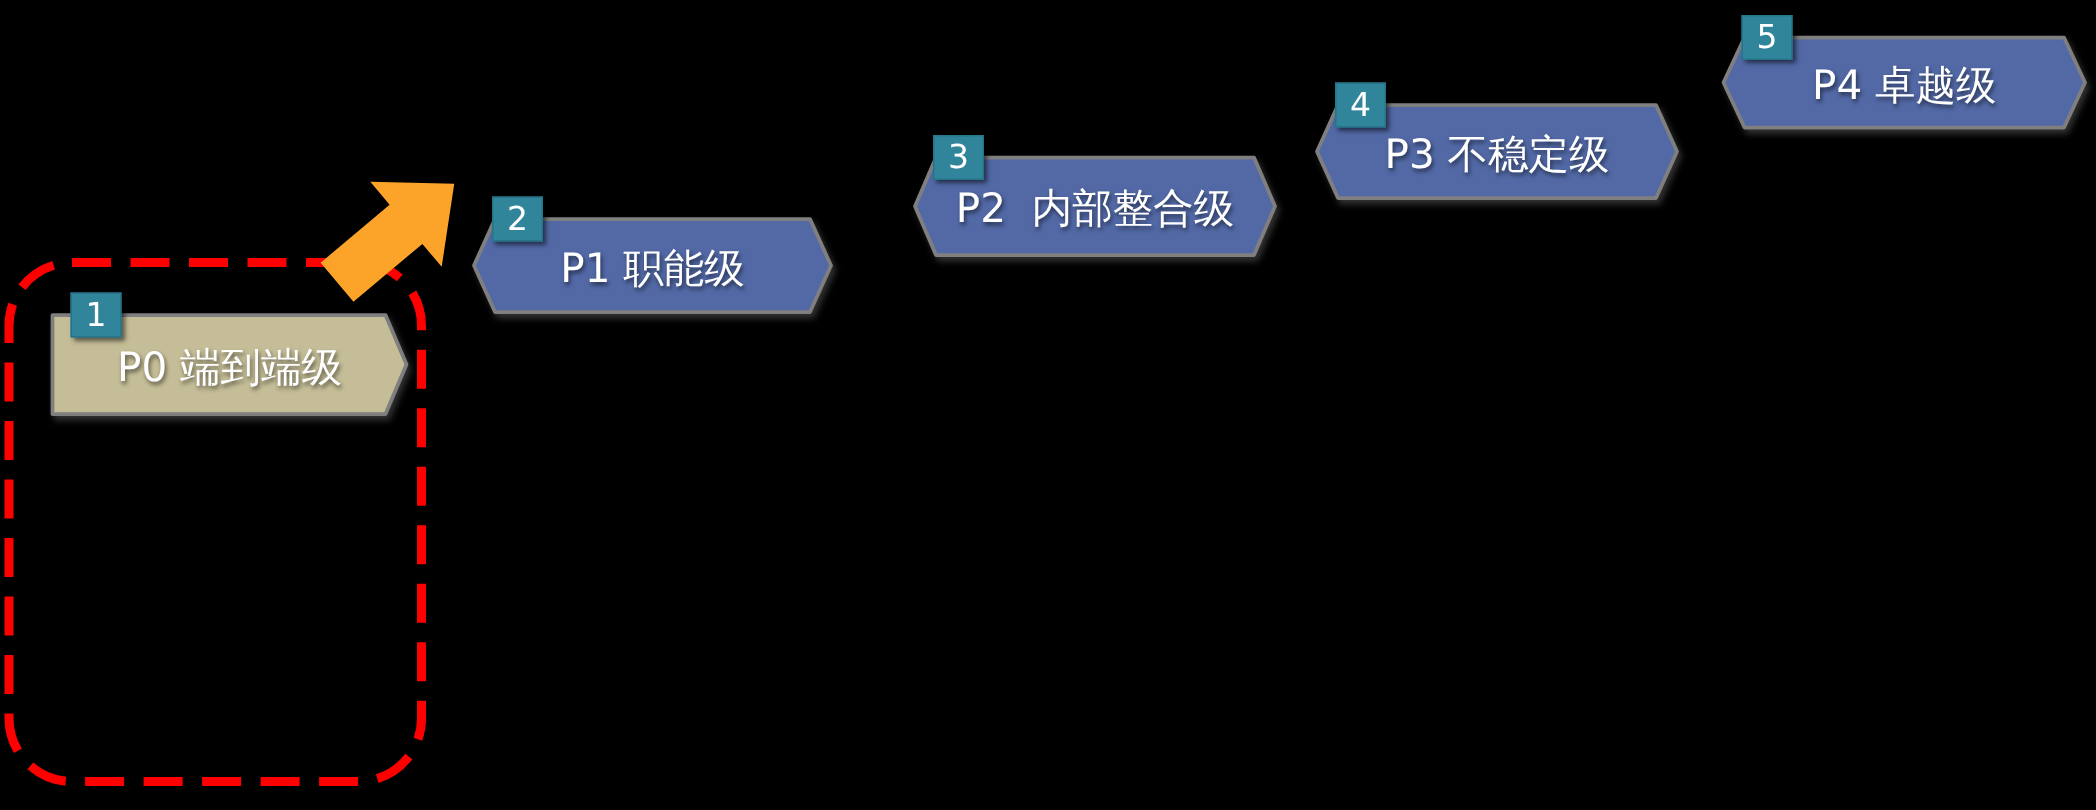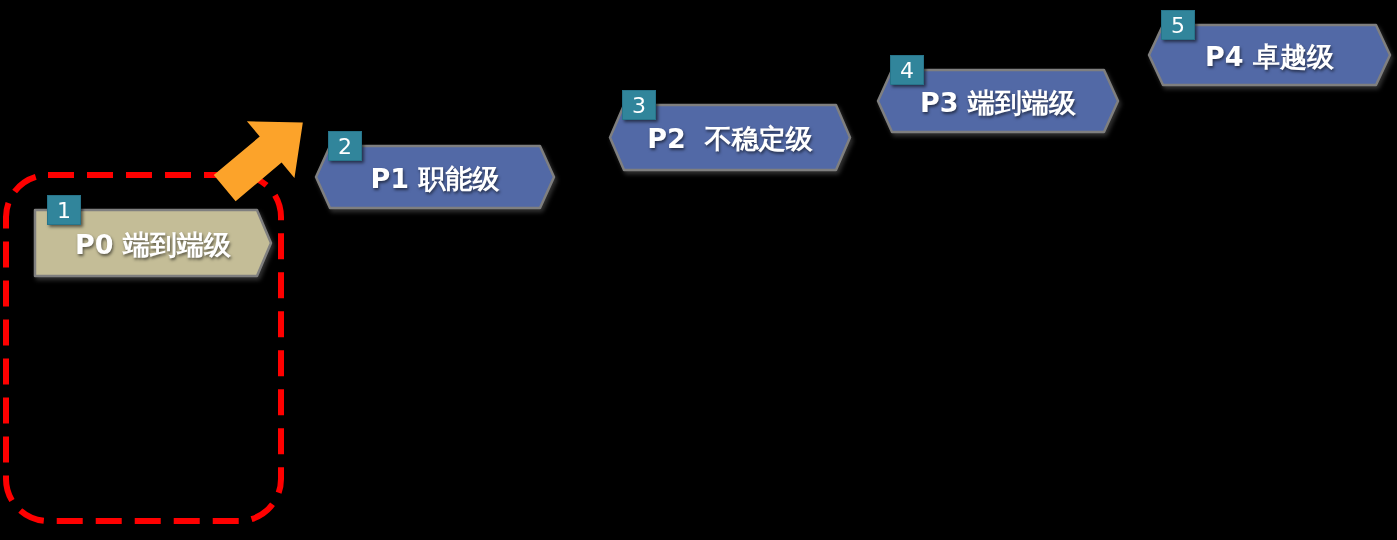--- a/index.html
+++ b/index.html
@@ -22,21 +22,21 @@
     filter: drop-shadow(2px 3px 2px rgba(140,140,140,0.35)); }
   .poly-blue { fill: var(--banner-blue, #5269A6); stroke: var(--banner-border, #7F7F7F); stroke-width: 2.5; stroke-linejoin: round; }
   .poly-tan  { fill: var(--banner-tan, #C4BD97);  stroke: var(--banner-border, #7F7F7F); stroke-width: 2.5; stroke-linejoin: round; }
 
   .level { position: absolute; z-index: 2; }
   .level .label {
     position: absolute; inset: 0;
     display: flex; align-items: center; justify-content: center;
     padding-top: 3px;
     color: var(--label-white, #fff);
-    font-size: 27px; font-weight: bold;
+    font-size: 27px; font-weight: normal;
     white-space: pre;
     text-shadow: 1px 2px 3px rgba(0,0,0,0.55);
   }
   .badge {
     position: absolute; top: -13px; left: 14px;
     width: 34px; height: 30px;
     background: var(--badge-teal, #31859B);
     border: 1px solid var(--badge-border, #27748A);
     box-sizing: border-box;
     display: flex; align-items: center; justify-content: center;
@@ -78,31 +78,31 @@
     <div class="label">P1 职能级</div>
     <div class="badge">
       <span>2</span>
     </div>
   </div>
 
   <div class="level" style="left:608px; top:103px; width:244px; height:69px;">
     <svg class="banner-svg" width="244" height="69">
       <polygon class="poly-blue" points="2,34.5 16,2 228,2 242,34.5 228,67 16,67"></polygon>
     </svg>
-    <div class="label">P2  不稳定级</div>
+    <div class="label">P2  内部整合级</div>
     <div class="badge">
       <span>3</span>
     </div>
   </div>
 
   <div class="level" style="left:876px; top:68px; width:244px; height:66px;">
     <svg class="banner-svg" width="244" height="66">
       <polygon class="poly-blue" points="2,33 16,2 228,2 242,33 228,64 16,64"></polygon>
     </svg>
-    <div class="label">P3 端到端级</div>
+    <div class="label">P3 不稳定级</div>
     <div class="badge">
       <span>4</span>
     </div>
   </div>
 
   <div class="level" style="left:1147px; top:23px; width:245px; height:64px;">
     <svg class="banner-svg" width="245" height="64">
       <polygon class="poly-blue" points="2,32 16,2 229,2 243,32 229,62 16,62"></polygon>
     </svg>
     <div class="label">P4 卓越级</div>

